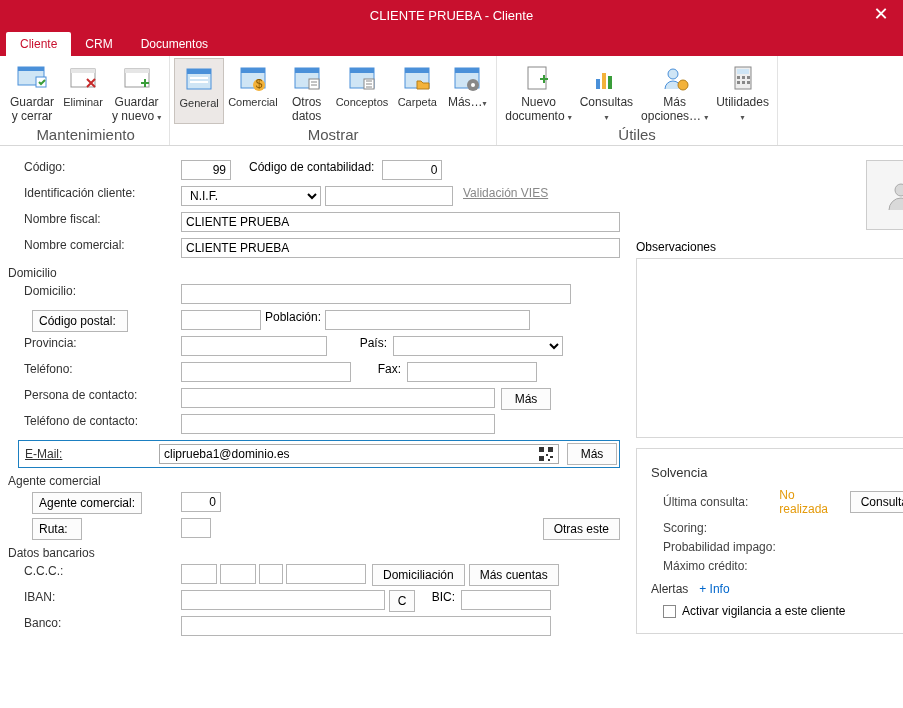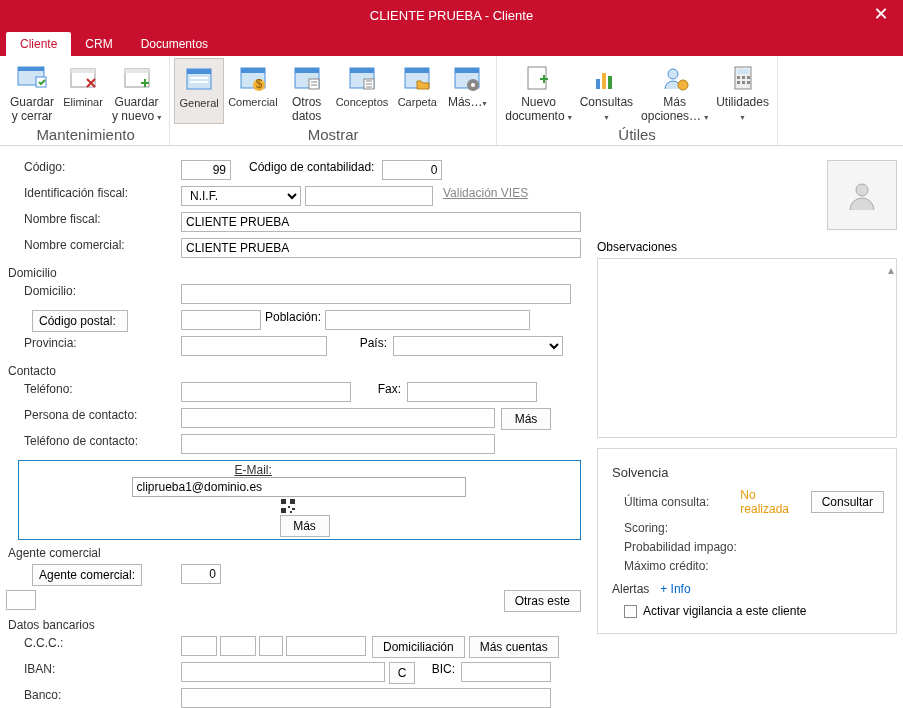--- a/index.html
+++ b/index.html
@@ -48,21 +48,21 @@
 .axesor .head { display:flex; justify-content:space-between; align-items:center; margin-bottom:8px;}
 .axesor .logo { font-size:18px; font-weight:700; letter-spacing:1px;}
 .axesor .logo .ax1 { color:#0a7abf;}
 .axesor .logo .ax2 { color:#f39c12;}
 .axesor .sub { color:#333; margin:6px 0 8px 2px; font-size:13px;}
 .axesor .arow { display:flex; align-items:center; margin:5px 0 5px 14px; }
 .axesor .alabel { width:130px; color:#444;}
 .axesor .orange { color:#e49a0a;}
 .checkbox { width:13px; height:13px; border:1px solid #888; display:inline-block; margin-right:6px; vertical-align:middle;}
 
-.emailrow { border:1px solid #1b7fc1; padding:2px 2px 2px 0; display:flex; align-items:center; margin-left:12px;flex-direction:column; }
+.emailrow { border:1px solid #1b7fc1; padding:2px 2px 2px 0; display:flex; align-items:center; margin-left:12px; }
 .emailrow .elabel { width:140px; padding-left:6px; text-decoration:underline; color:#333; }
 .emailrow input { flex:1; border:1px solid #aaa; height:20px;}
 .qricon { width:18px; height:18px; margin-left:-22px; display:flex; align-items:center; justify-content:center; color:#555; z-index:1;}
 .fieldbtn { border:1px solid #b5b5b5; background:#fcfcfc; height:22px; padding:0 6px; cursor:pointer; font-size:12px; min-width:26px;}
 </style>
 </head>
 <body>
 
 <div class="titlebar">
   <span class="title">CLIENTE PRUEBA - Cliente</span>
@@ -248,22 +248,22 @@
 
     <div class="row">
       <div class="lblcell">Código:</div>
       <input type="text" style="width: 50px; text-align: right;" value="99">
       <div style="width:18px"></div>
       <div style="margin-right:8px">Código de contabilidad:</div>
       <input type="text" style="width: 60px; text-align: right;" value="0">
     </div>
 
     <div class="row">
-      <div class="lblcell">Identificación fiscal:</div>
-      <select style="width:120px"><option>N.I.F.</option></select>
+      <div class="lblcell">Identificación cliente:</div>
+      <select style="width:140px"><option>N.I.F.</option></select>
       <input type="text" style="width: 128px; margin-left: 4px;" value="">
       <span class="linklike" style="margin-left:10px;text-decoration:underline">Validación VIES</span>
     </div>
 
     <div class="row">
       <div class="lblcell">Nombre fiscal:</div>
       <input type="text" style="flex: 1 1 0%; max-width: 620px;" value="CLIENTE PRUEBA">
     </div>
 
     <div class="row">
@@ -282,59 +282,59 @@
       <div style="width:60px;text-align:right;margin-right:4px">Población:</div>
       <input type="text" style="width: 205px;" value="">
     </div>
     <div class="row">
       <div class="lblcell">Provincia:</div>
       <input type="text" style="width: 146px;" value="">
       <div style="width:60px;text-align:right;margin-right:6px">País:</div>
       <select style="width:170px"><option></option></select>
     </div>
 
-    <div class="section">Contacto</div>
     <div class="row">
       <div class="lblcell">Teléfono:</div>
       <input type="text" style="width: 170px;" value="">
       <div style="width:50px;text-align:right;margin-right:6px">Fax:</div>
       <input type="text" style="width: 130px;" value="">
     </div>
     <div class="row">
       <div class="lblcell">Persona de contacto:</div>
       <input type="text" style="width: 314px;" value="">
       <button class="btn" style="margin-left:6px;width:50px">Más</button>
     </div>
     <div class="row">
       <div class="lblcell">Teléfono de contacto:</div>
       <input type="text" style="width: 314px;" value="">
     </div>
 
     <div class="emailrow">
       <div class="elabel">E-Mail:</div>
-      <input type="text" style="width: 334px; flex: 0 0 auto;" value="cliprueba1@dominio.es">
+      <input type="text" style="width: 400px; flex: 0 0 auto;" value="cliprueba1@dominio.es">
       <span class="qricon">
         <svg width="14" height="14">
             <rect x="0" y="0" width="5" height="5" fill="#333"></rect>
             <rect x="9" y="0" width="5" height="5" fill="#333"></rect>
             <rect x="0" y="9" width="5" height="5" fill="#333"></rect>
             <rect x="7" y="7" width="2" height="2" fill="#333"></rect>
             <rect x="11" y="9" width="3" height="2" fill="#333"></rect>
             <rect x="9" y="12" width="2" height="2" fill="#333"></rect>
           </svg>
       </span>
       <button class="btn" style="margin-left:12px;width:50px">Más</button>
     </div>
 
     <div class="section">Agente comercial</div>
     <div class="row">
       <div class="lblcell" style="padding-left:26px"><button class="fieldbtn" style="min-width:110px;text-align:left;padding:0 6px">Agente comercial:</button></div>
       <input type="text" style="width: 40px; text-align: right;" value="0">
     </div>
     <div class="row">
+      <div class="lblcell" style="padding-left:26px"><button class="fieldbtn" style="min-width:50px;text-align:left;padding:0 6px">Ruta:</button></div>
       <input type="text" style="width: 30px;" value="">
       <div style="flex:1"></div>
       <button class="btn">Otras este</button>
     </div>
 
     <div class="section">Datos bancarios</div>
     <div class="row">
       <div class="lblcell">C.C.C.:</div>
       <input type="text" style="width: 36px;" value="">
       <input type="text" style="width: 36px; margin-left: 3px;" value="">

